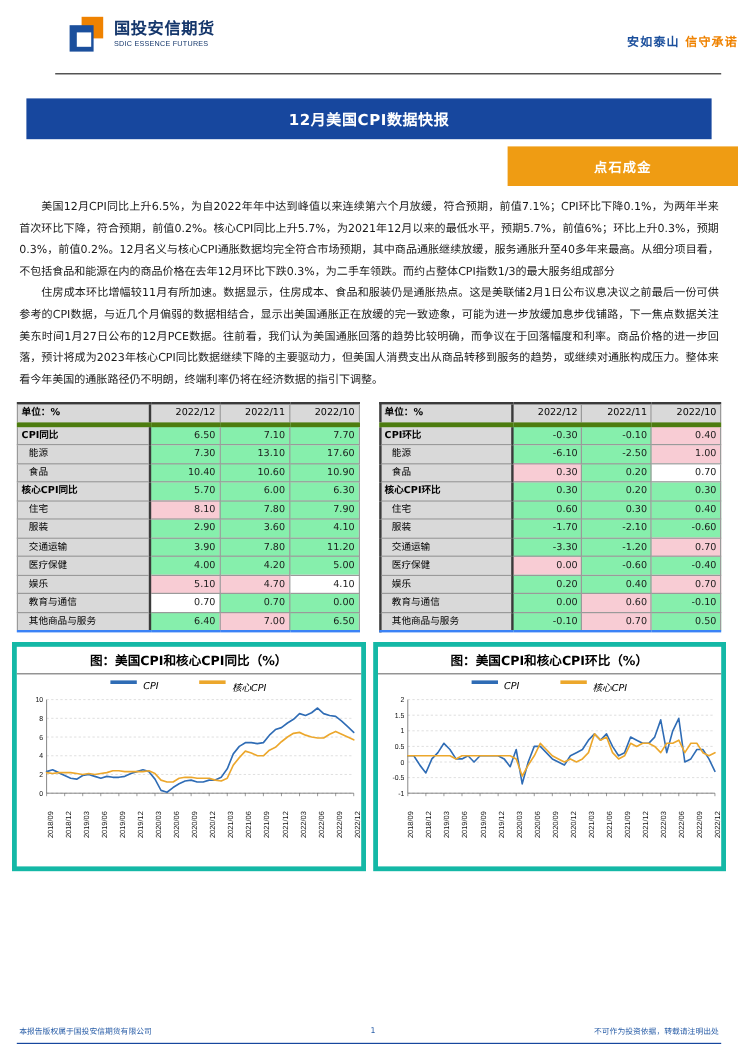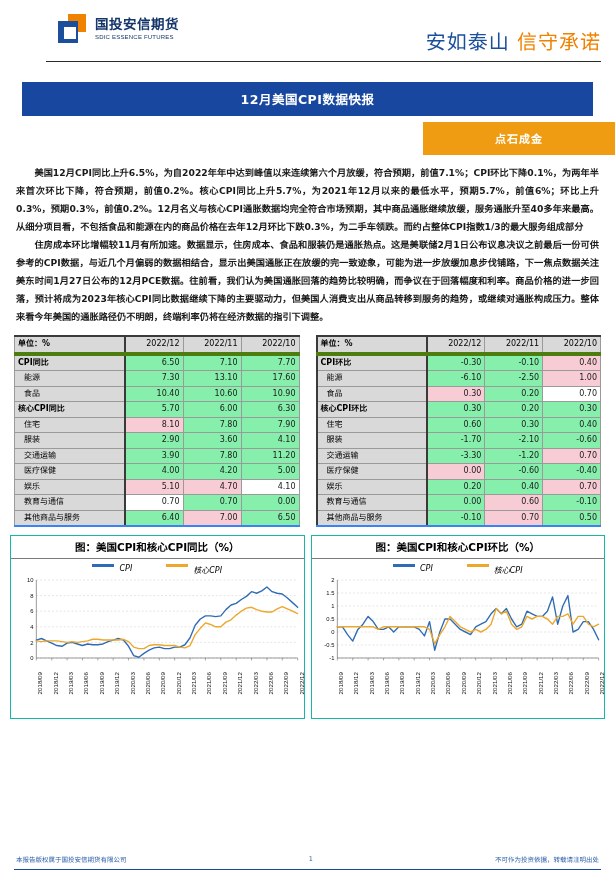--- a/index.html
+++ b/index.html
@@ -39,22 +39,22 @@
   .logo-text{ line-height:1; }
   .logo-cn{
     font-size:13.5px; font-weight:bold; color:#14366b; letter-spacing:.5px;
     font-family:"DejaVu Sans",sans-serif;
   }
   .logo-en{
     font-size:6px; color:#14366b; letter-spacing:.2px; margin-top:2px;
     font-family:"Liberation Sans",sans-serif;
   }
   .slogan{
-    position:absolute; right:14px; top:26px;
-    font-size:20px; font-weight:normal; letter-spacing:1px;
+    position:absolute; right:0; top:26px;
+    font-size:10px; font-weight:bold; letter-spacing:1px;
     font-family:"DejaVu Sans",sans-serif;
   }
   .slogan .blue{ color:#1b4f9c; }
   .slogan .orange{ color:#ef8200; }
   .hrule{
     position:absolute; left:14px; right:14px; top:61px;
     height:1px; background:#2b2b2b;
   }
   
   .title-bar{
@@ -79,21 +79,21 @@
   .gold-row{ display:flex; justify-content:flex-end; padding-right:0px;}
   
   .body-text{
     margin:9px 16px 0 16px;
     font-size:9.2px;
     line-height:1.95;
     color:#1a1a1a;
     text-align:justify;
     font-family:"DejaVu Sans",sans-serif;
   }
-  .body-text p{ margin:0 0 0 0; text-indent:2em;font-weight:bold;}
+  .body-text p{ margin:0 0 0 0; text-indent:2em;}
   
   .tables{
     display:flex;
     margin:10px 14px 0 14px;
     gap:16px;
   }
   table.cpi{
     border-collapse:collapse;
     width:50%;
     font-size:8px;
@@ -128,21 +128,21 @@
   .c-white{ background:#ffffff; }
   .thick-l{ border-left:2px solid #3a3a3a !important; }
   table.cpi tr.hdrow td, table.cpi tr.hdrow th{ border-top:2px solid #3a3a3a;}
   table.cpi tr.firstdata td{ border-top:4px solid #4d7c0f;}
   table.cpi tr.lastdata td{ border-bottom:2px solid #3b82f6;}
   
   .charts{
     display:flex; margin:8px 10px 0 10px; gap:6px;
   }
   .chart-box{
-    flex:1 1 0; border:1px solid #14b8a6; box-sizing:border-box;
+    flex:1 1 0; border:4px solid #14b8a6; box-sizing:border-box;
     background:#fff; position:relative;
   }
   .chart-title{
     text-align:center; font-size:10.5px; font-weight:bold;
     border-bottom:1px solid #7a7a7a; padding:3px 0 4px 0;
     font-family:"DejaVu Sans",sans-serif; color:#000;
   }
   .chart-legend{
     display:flex; justify-content:center; gap:34px;
     padding:5px 0 1px 0; font-size:8px; font-style:italic;

